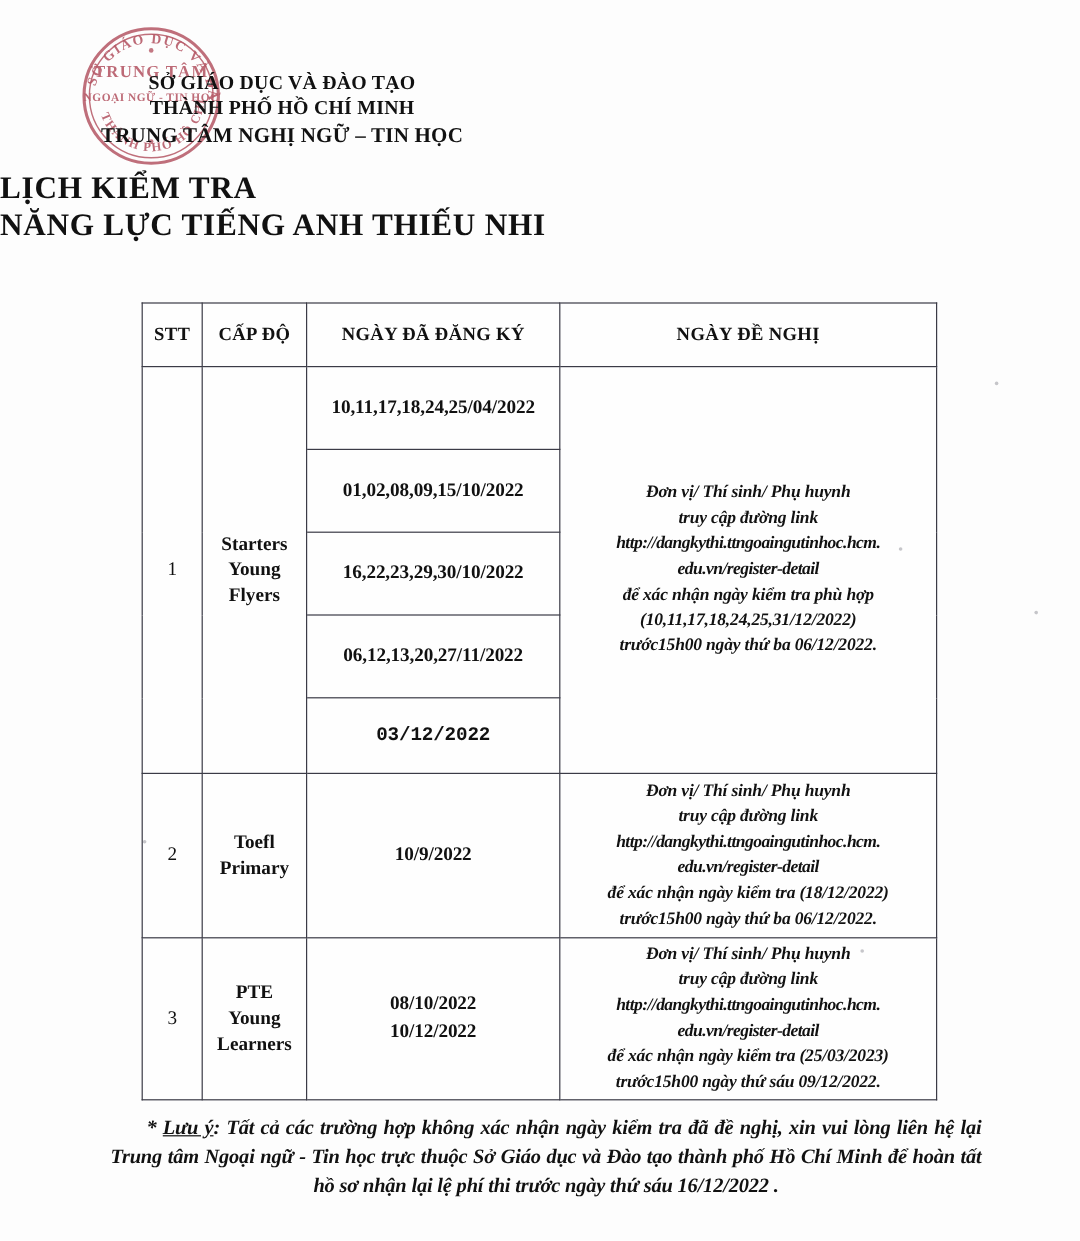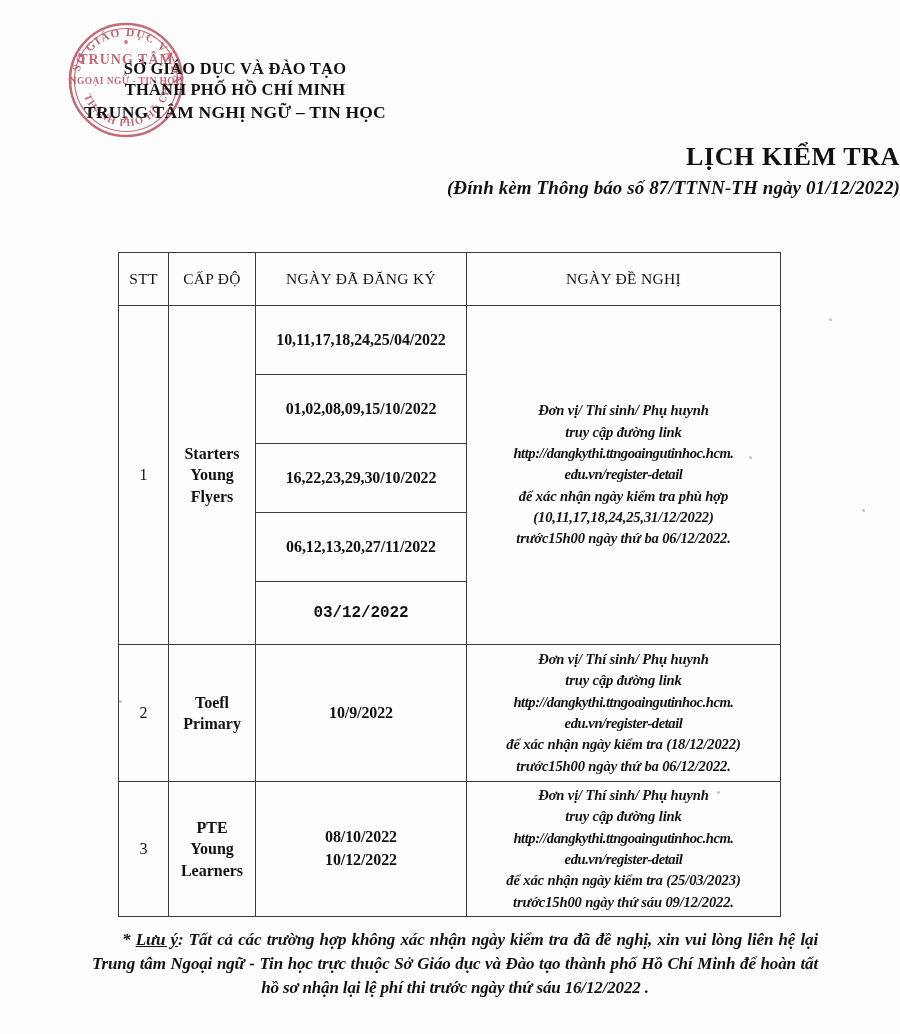--- a/index.html
+++ b/index.html
@@ -53,21 +53,21 @@
     opacity: .85;
   }
   .stamp svg { display: block; width: 100%; height: 100%; }
 
   
   .titles {
     position: absolute;
     left: 0;
     top: 142px;
     width: 900px;
-    text-align: right;
+    text-align: left;
   }
   .title-main {
     font-size: 26px;
     font-weight: bold;
     letter-spacing: .6px;
     line-height: 1.18;
   }
   .title-sub {
     font-size: 19px;
     font-style: italic;
@@ -92,21 +92,21 @@
   table.sched td {
     border: 1.6px solid #3b3b46;
     padding: 0;
     vertical-align: middle;
     text-align: center;
     background: #fefefe;
   }
   table.sched th {
     height: 52px;
     font-size: 15.5px;
-    font-weight: normal;
+    font-weight: bold;
     letter-spacing: .3px;
   }
   .c-stt  { width: 50px; }
   .c-lvl  { width: 87px; }
   .c-reg  { width: 211px; }
   .c-sug  { width: 314px; }
 
   td.stt-cell {
     font-size: 16px;
     font-weight: normal;
@@ -197,21 +197,21 @@
   </div>
 
   <div class="letterhead">
     <div class="lh-line lh-1">SỞ GIÁO DỤC VÀ ĐÀO TẠO</div>
     <div class="lh-line lh-2">THÀNH PHỐ HỒ CHÍ MINH</div>
     <div class="lh-line lh-3">TRUNG TÂM NGHỊ NGỮ – TIN HỌC</div>
   </div>
 
   <div class="titles">
     <div class="title-main">LỊCH KIỂM TRA</div>
-    <div class="title-sub">(Đính kèm Thông báo số 87/TTNN-TH ngày 01/12/2022)</div>
+    <div class="title-main">NĂNG LỰC TIẾNG ANH THIẾU NHI</div>
   </div>
 
   <div class="tbl-wrap">
     <table class="sched">
       <colgroup>
         <col class="c-stt">
           <col class="c-lvl">
           <col class="c-reg">
           <col class="c-sug">
       </colgroup>

